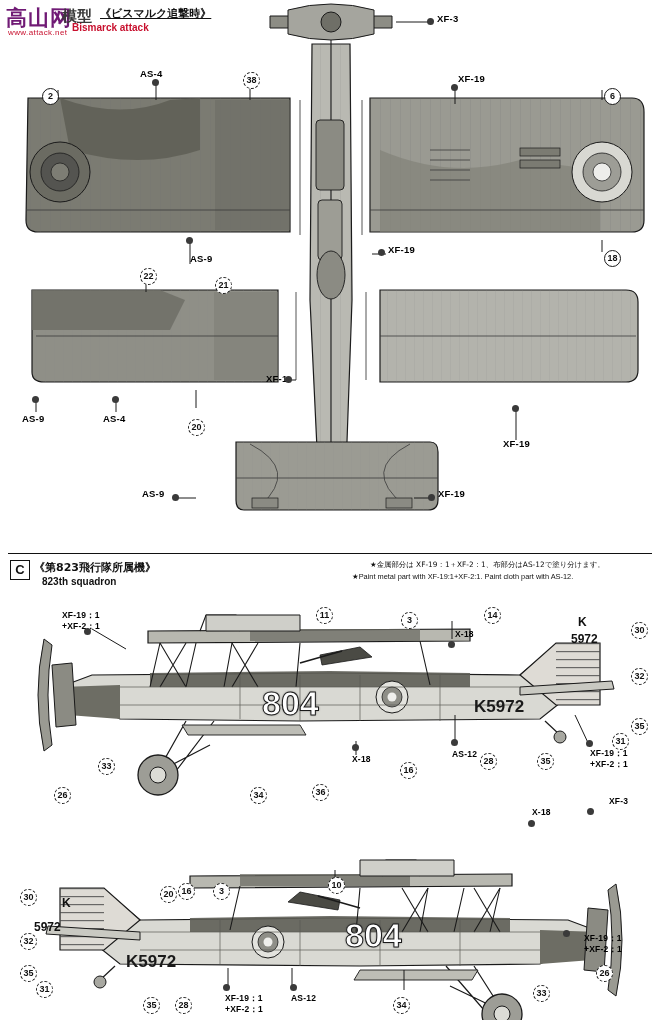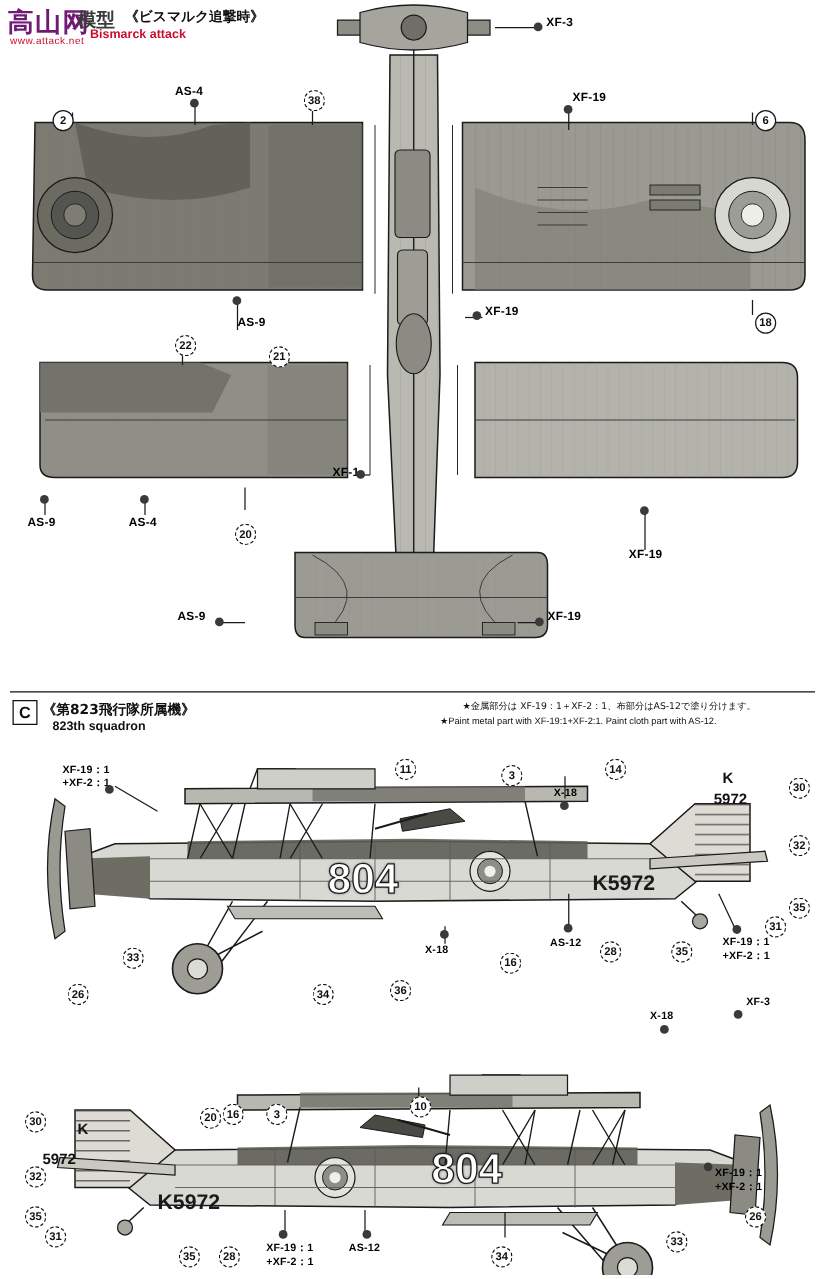--- a/index.html
+++ b/index.html
@@ -14,21 +14,21 @@
   .logo .net{position:absolute;left:56px;top:3px;font-size:15px;font-weight:700;color:#3a3a3a;}
   .logo .url{position:absolute;left:2px;top:24px;font-size:8px;color:#c8102e;letter-spacing:.4px;}
 
   
   .jp{font-family:"DejaVu Sans",sans-serif;}
   .ttl-jp{font-size:11px;font-weight:700;}
   .ttl-en{font-size:10px;font-weight:700;}
 
   
   .lbl{position:absolute;font-size:9.5px;font-weight:700;color:#000;white-space:nowrap;letter-spacing:.2px;}
-  .lbl.sm{font-size:8.5px;}
+  .lbl.sm{font-size:8.5px;margin-left:12px;}
   .dot{position:absolute;width:7px;height:7px;border-radius:50%;background:#3a3a3a;}
 
   
   .circ{position:absolute;border:1px solid #1a1a1a;border-radius:50%;
         width:15px;height:15px;line-height:14px;text-align:center;font-size:9px;
         background:#fff;color:#111;font-weight:600;}
   .circ.d{border-style:dashed;}
 
   
   .secbox{position:absolute;border:1.3px solid #111;width:18px;height:18px;line-height:17px;
@@ -51,21 +51,21 @@
 <body>
 
 <div class="page">
 
   <div class="logo">
     <div class="cjk jp">高山网</div>
     <div class="net jp">模型</div>
     <div class="url">www.attack.net</div>
   </div>
 
-  <div class="jp ttl-jp" style="position:absolute;left:100px;top:6px;">《ビスマルク追撃時》</div>
+  <div class="jp ttl-jp" style="position:absolute;left:100px;top:6px;text-decoration:underline;">《ビスマルク追撃時》</div>
   <div class="ttl-en" style="position:absolute;left:32px;top:22px;color:#c8102e;margin-left:40px;">Bismarck attack</div>
 
   <svg class="plan" width="660" height="545" viewBox="0 0 660 545">
     <defs>
       <pattern id="ribs" width="10" height="10" patternUnits="userSpaceOnUse">
         <path d="M0 0 V10" stroke="#6f6f6f" stroke-width="0.7" fill="none"></path>
       </pattern>
       <pattern id="ribsL" width="9" height="9" patternUnits="userSpaceOnUse">
         <path d="M0 0 V9" stroke="#8a8a8a" stroke-width="0.7" fill="none"></path>
       </pattern>

